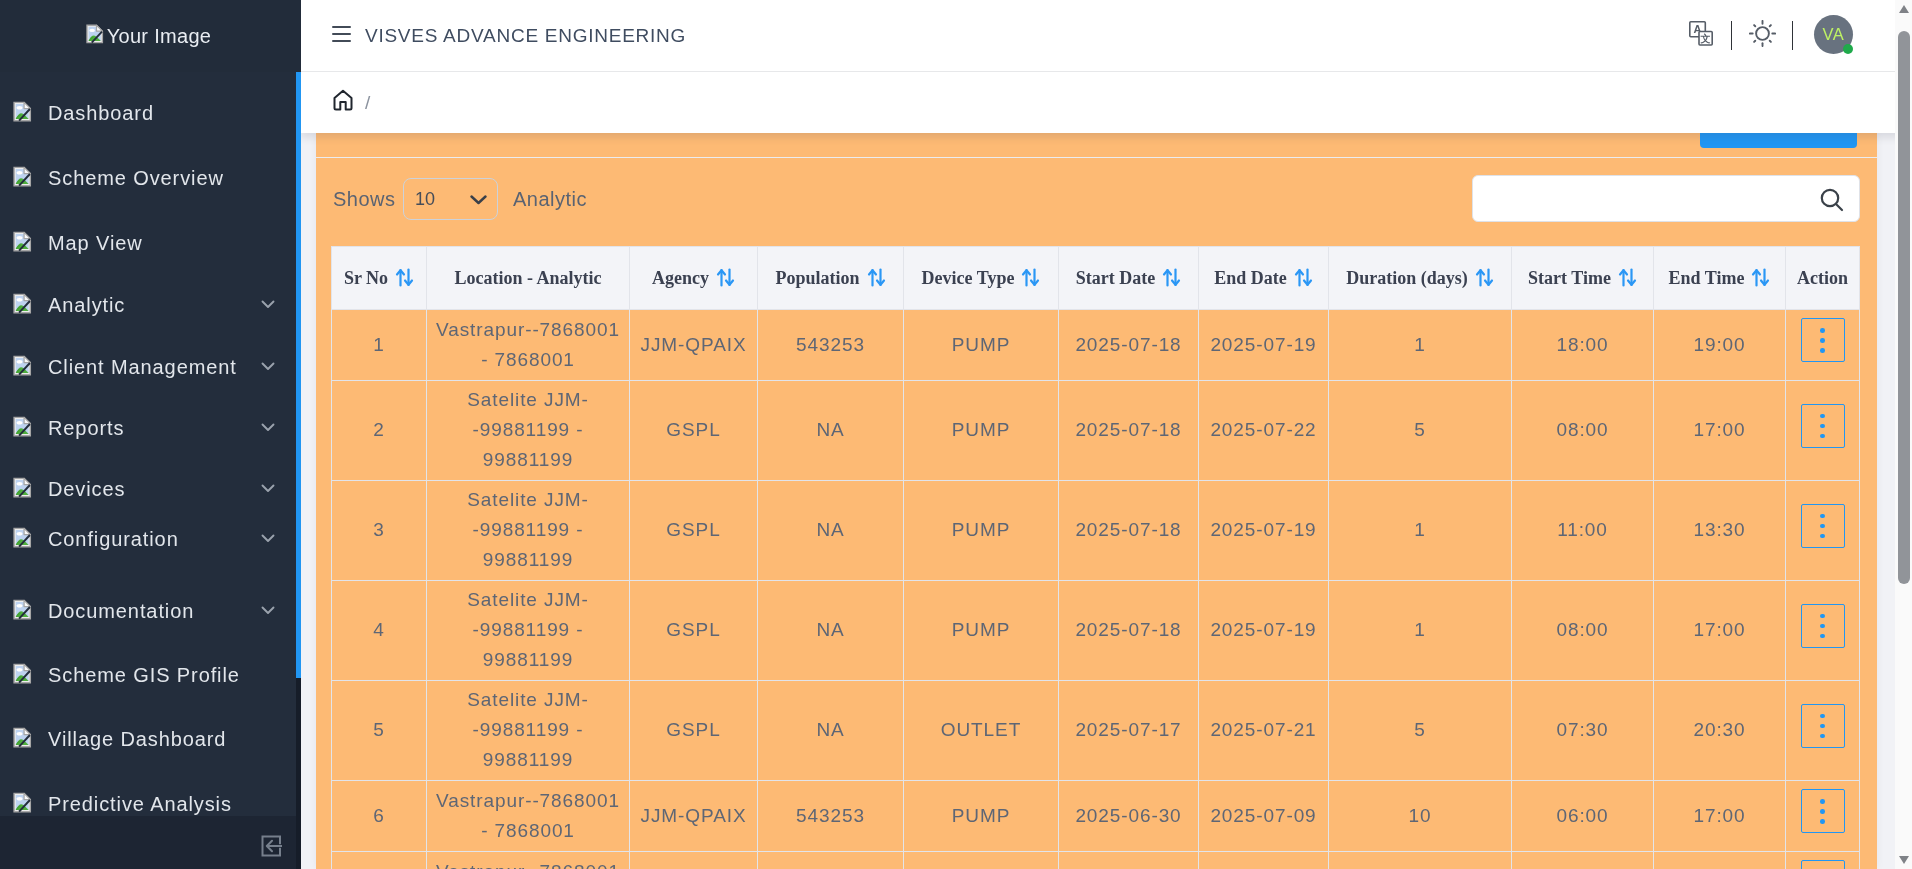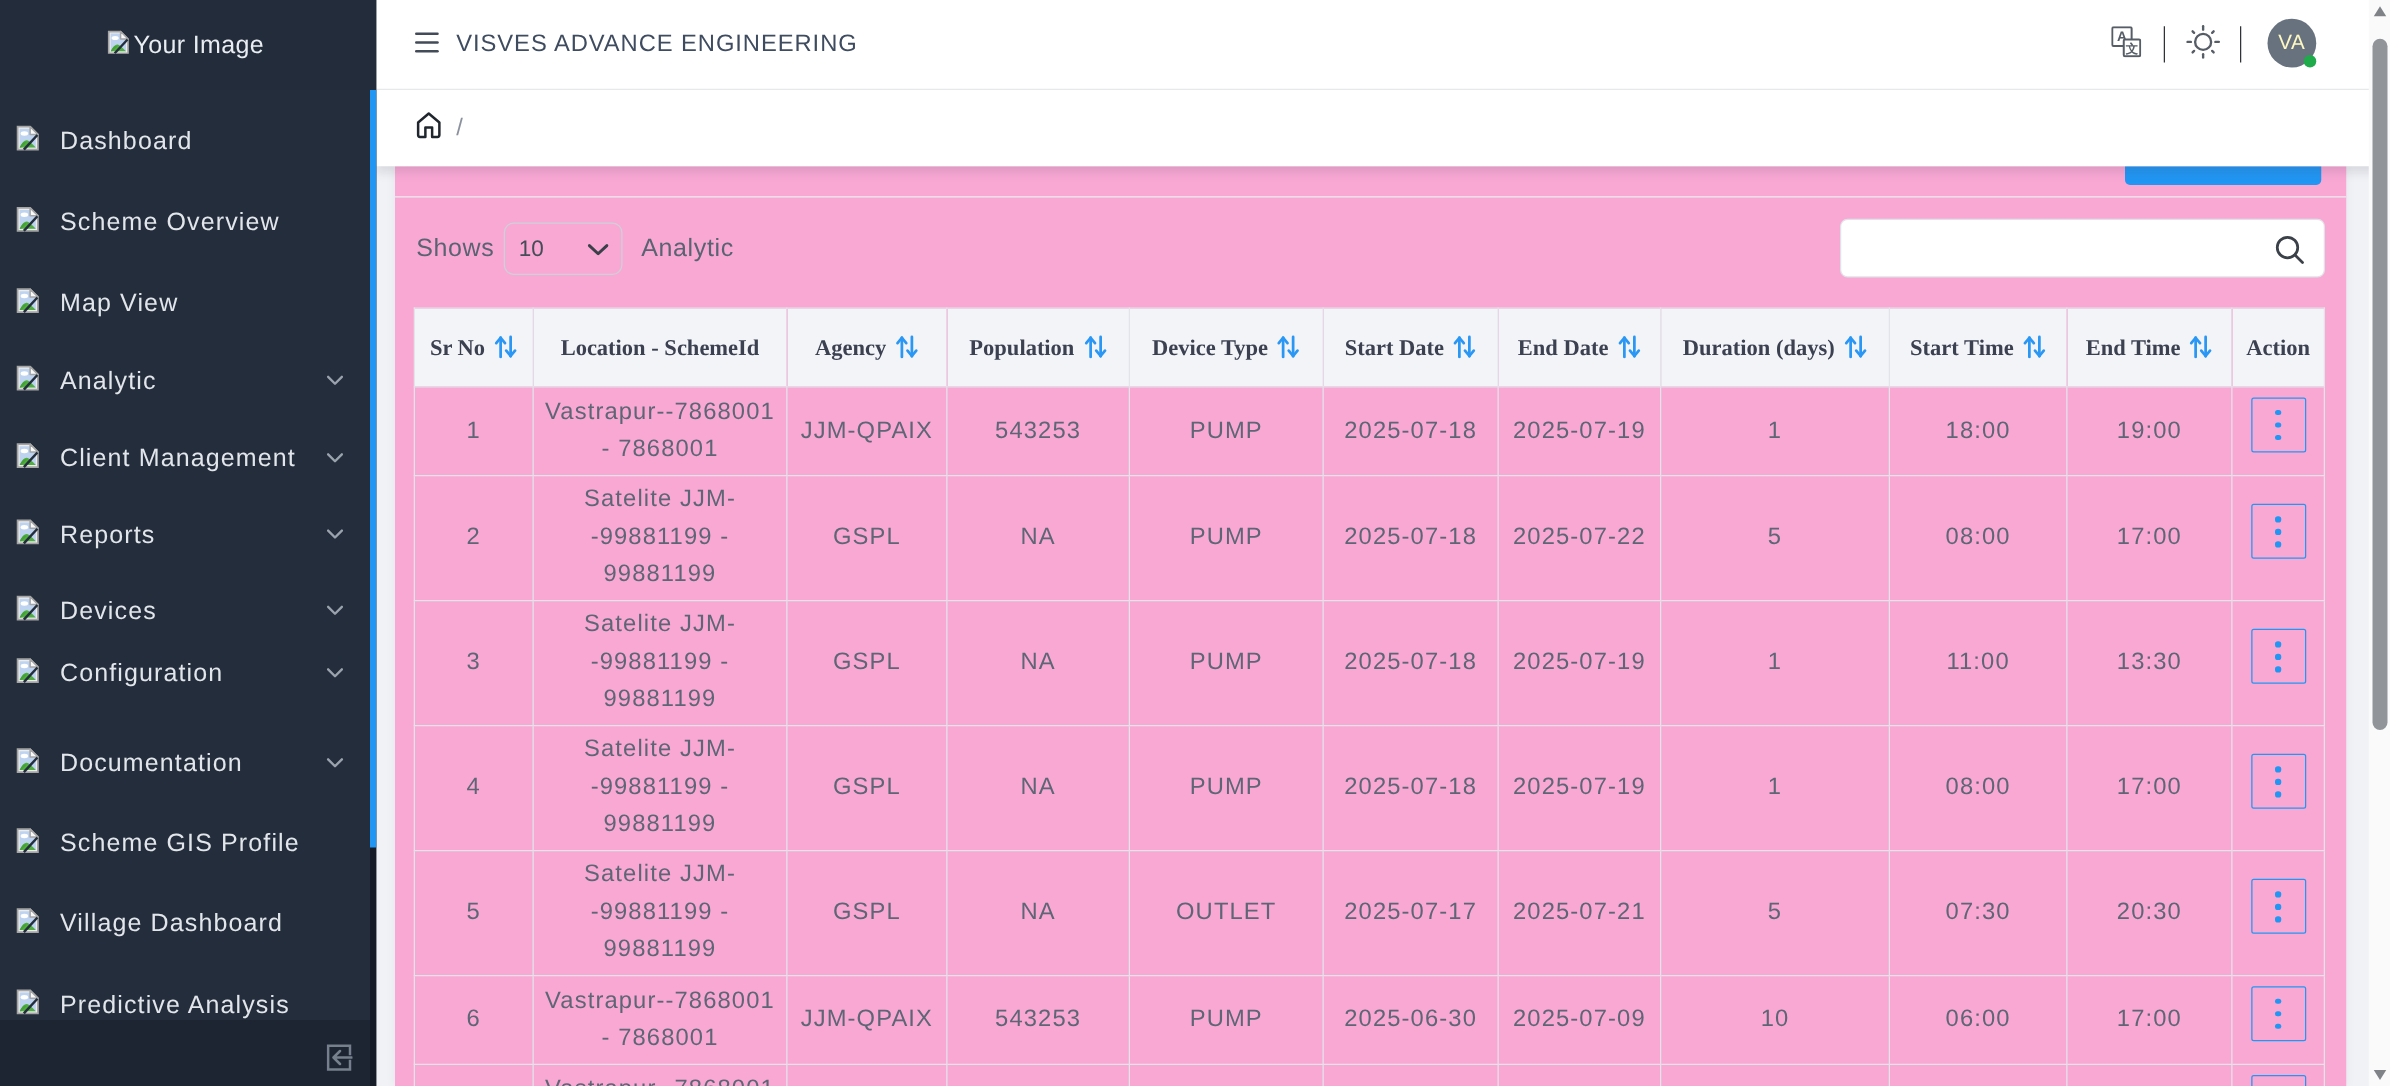--- a/index.html
+++ b/index.html
@@ -18,31 +18,31 @@
 #sfoot { position:absolute; left:0; bottom:0; width:296px; height:53px; background:#1d2533; z-index:5; }
 #strack { position:absolute; left:296px; top:72px; width:5px; height:797px; background:#161d29; }
 #sthumb { position:absolute; left:296px; top:72px; width:5px; height:606px; background:#2196f3; }
 
 
 #topbar { position:absolute; left:301px; top:0; width:1611px; height:72px; background:#ffffff; border-bottom:1px solid #e7e8ea; z-index:10; }
 #burger { position:absolute; left:31px; top:26px; width:19px; height:17px; }
 #burger div { height:2.2px; background:#424b57; border-radius:1px; margin-bottom:4.6px; }
 #title { position:absolute; left:64px; top:0; height:71px; line-height:71px; font-size:19px; font-weight:500; letter-spacing:0.75px; color:#3f4c60; }
 .vdiv { position:absolute; top:21px; width:1px; height:29px; background:#2f3338; }
-#avatar { position:absolute; left:1513px; top:15px; width:39px; height:39px; border-radius:50%; background:#68727f; color:#fef9c3; font-size:16.5px; font-weight:normal; letter-spacing:0.5px; display:flex; align-items:center; justify-content:center; }
+#avatar { position:absolute; left:1513px; top:15px; width:39px; height:39px; border-radius:50%; background:#68727f; color:#bef264; font-size:16.5px; font-weight:normal; letter-spacing:0.5px; display:flex; align-items:center; justify-content:center; }
 #avdot { position:absolute; left:1542px; top:44px; width:10px; height:10px; border-radius:50%; background:#1faa4b; }
 
 
 #crumb { position:absolute; left:301px; top:72px; width:1611px; height:61px; background:#ffffff; box-shadow:0 5px 7px rgba(60,60,85,0.13); z-index:9; }
 #crumb .slash { position:absolute; left:64px; top:0; height:61px; line-height:61px; font-size:19px; color:#8b929e; }
 #crumb .txt { position:absolute; left:80px; top:0; height:61px; line-height:61px; font-size:19.5px; color:#6e7889; letter-spacing:0.9px; }
 
 
 #main { position:absolute; left:301px; top:133px; width:1611px; height:736px; background:#f1f2f6; }
-#card { position:absolute; left:15px; top:0; width:1561px; height:736px; background:#f9a8d4; box-shadow:0 0 8px rgba(40,40,70,0.06); }
+#card { position:absolute; left:15px; top:0; width:1561px; height:736px; background:#fdba74; box-shadow:0 0 8px rgba(40,40,70,0.06); }
 #addbtn { position:absolute; left:1384px; top:0; width:157px; height:14.6px; background:#2196f3; border-radius:0 0 4px 4px; }
 #carddiv { position:absolute; left:0; top:24px; width:1561px; height:1px; background:#ebecf0; }
 #shows { position:absolute; left:17px; top:45px; height:42px; line-height:42px; font-size:20px; letter-spacing:0.5px; color:#5a6372; }
 #entries { position:absolute; left:197px; top:45px; height:42px; line-height:42px; font-size:20px; letter-spacing:0.5px; color:#5a6372; }
 #pagesel { position:absolute; left:87px; top:45px; width:95px; height:42px; border:1px solid #ccd2da; border-radius:8px; }
 #pagesel .val { position:absolute; left:11px; top:0; height:40px; line-height:40px; font-size:18px; color:#454d59; }
 #pagesel svg { position:absolute; right:10px; top:16px; }
 #search { position:absolute; left:1156px; top:42px; width:388px; height:47px; border:1px solid #dfe2e8; border-radius:6px; background:#fff; }
 #search .ph { position:absolute; left:14px; top:0; height:45px; line-height:45px; font-size:20px; color:#98a0af; letter-spacing:0.4px; }
 #search svg { position:absolute; right:14px; top:11px; }
@@ -103,21 +103,21 @@
       <tbody>
           <tr>
         <th><span class="lbl">Sr No</span><svg class="sort" width="19" height="19" viewBox="0 0 19 19">
                 <g stroke="#2b97f5" stroke-width="2.2" fill="none" stroke-linecap="round" stroke-linejoin="round">
                   <line x1="5.5" y1="17.5" x2="5.5" y2="2"></line>
                   <polyline points="2,6.5 5.5,2.2 9,6.5"></polyline>
                   <line x1="13.5" y1="1.5" x2="13.5" y2="17"></line>
                   <polyline points="10,12.5 13.5,16.8 17,12.5"></polyline>
                 </g>
               </svg></th>
-        <th><span class="lbl">Location - SchemeId</span></th>
+        <th><span class="lbl">Location - Analytic</span></th>
         <th><span class="lbl">Agency</span><svg class="sort" width="19" height="19" viewBox="0 0 19 19">
                 <g stroke="#2b97f5" stroke-width="2.2" fill="none" stroke-linecap="round" stroke-linejoin="round">
                   <line x1="5.5" y1="17.5" x2="5.5" y2="2"></line>
                   <polyline points="2,6.5 5.5,2.2 9,6.5"></polyline>
                   <line x1="13.5" y1="1.5" x2="13.5" y2="17"></line>
                   <polyline points="10,12.5 13.5,16.8 17,12.5"></polyline>
                 </g>
               </svg></th>
         <th><span class="lbl">Population</span><svg class="sort" width="19" height="19" viewBox="0 0 19 19">
                 <g stroke="#2b97f5" stroke-width="2.2" fill="none" stroke-linecap="round" stroke-linejoin="round">

